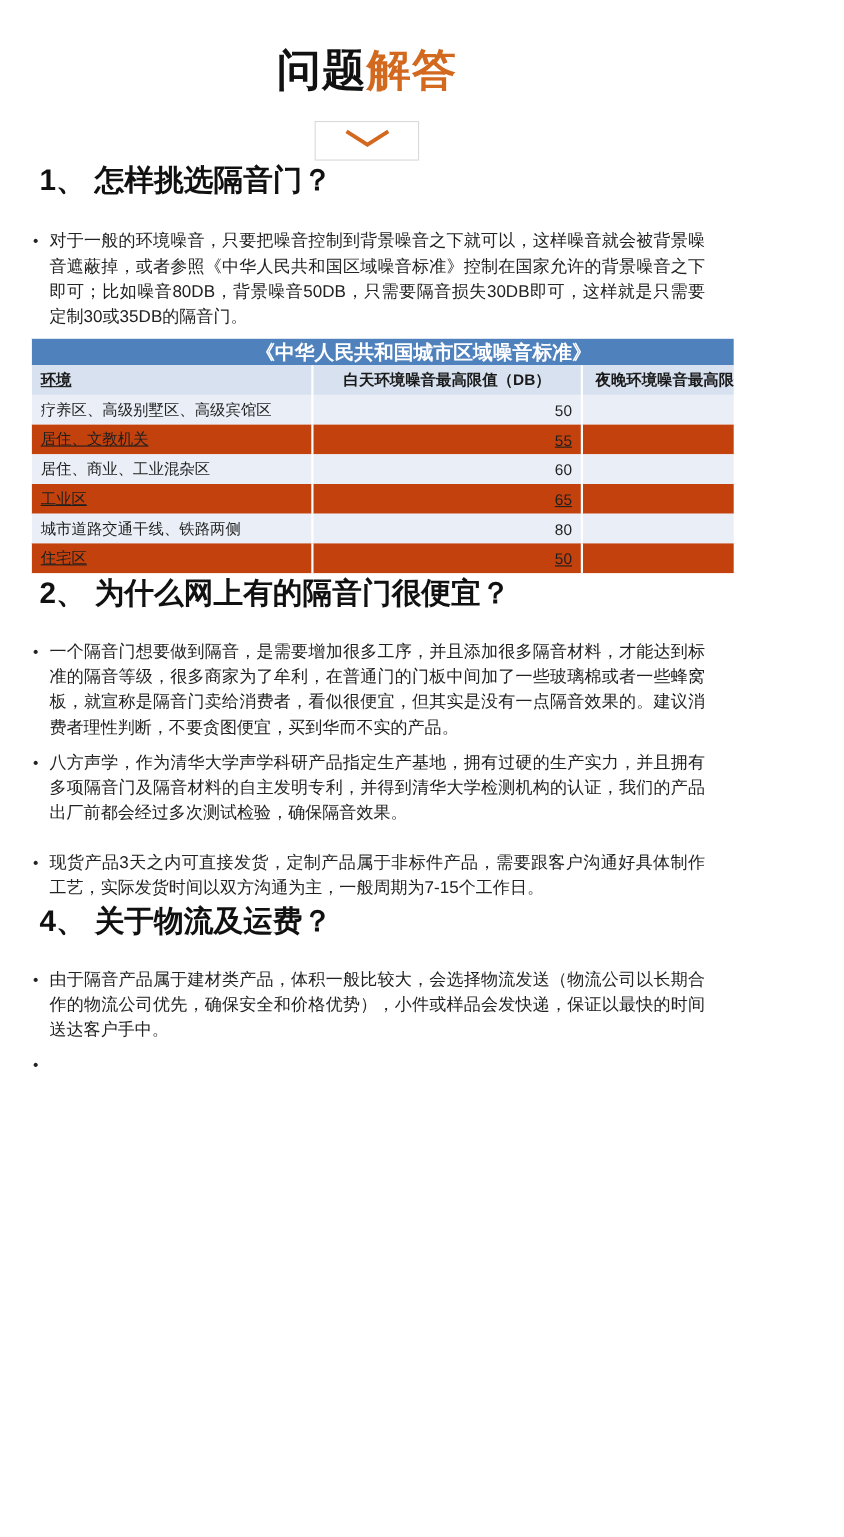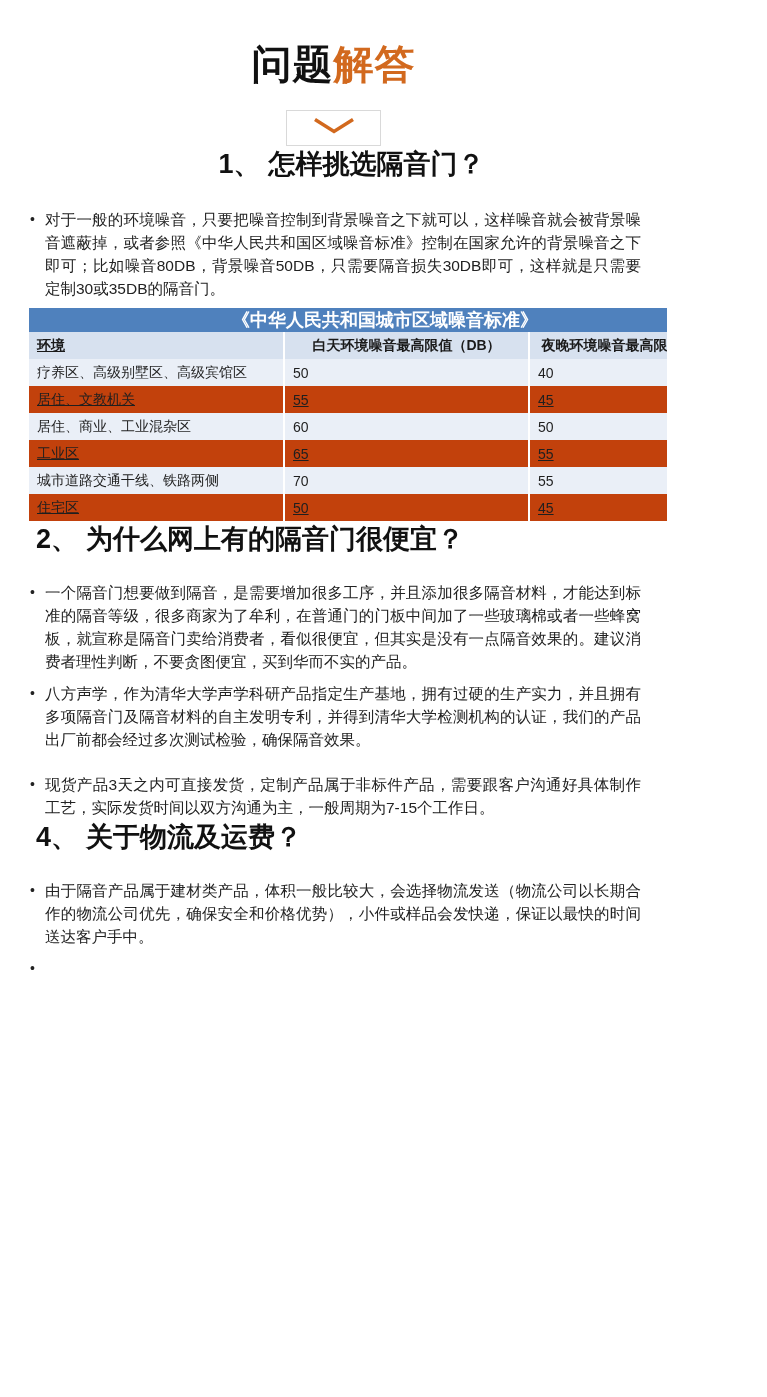--- a/index.html
+++ b/index.html
@@ -41,21 +41,21 @@
     margin: 0 0 0 36px;
     font-size: 27px;
     line-height: 36px;
     color: #111111;
     font-weight: bold;
     white-space: nowrap;
   }
   .q-num  { font-family: "Liberation Sans", "DejaVu Sans", sans-serif; }
   .q-text { font-family: "Liberation Serif", "DejaVu Serif", serif; margin-left: 8px; }
 
-  .m-sec1 { margin-top: 88px; text-align: center; }
+  .m-sec1 { margin-top: 88px; }
   .m-sec2 { margin-top: 44px; }
   .m-sec3 { margin-top: 99px; }
   .m-sec4 { margin-top: 86px; }
 
   
   ul.bullets {
     list-style: none;
     margin: 26px 26px 0 30px;
     padding: 0;
   }
@@ -105,21 +105,21 @@
   table.noise tr.head-row td {
     background: #d7e1ef;
     font-weight: bold;
     color: #1a1a1a;
   }
   table.noise tr.head-row td:first-child { text-align: left; text-decoration: underline; }
   table.noise tr.head-row td:not(:first-child) { text-align: center; }
   table.noise tr.r-light td { background: #eaeff7; }
   table.noise tr.r-dark  td { background: #c2410c; text-decoration: underline; }
   table.noise td.env { text-align: left; color: #1f1f1f; }
-  table.noise td.num { text-align: left; color: #1f1f1f; }
+  table.noise td.num { text-align: right; color: #1f1f1f; }
 </style>
 </head>
 <body>
 
 <div class="page">
 
   <div class="main-title">
     <span class="title-black">问题</span><span class="title-orange">解答</span>
   </div>
 
@@ -172,21 +172,21 @@
         <td class="num">60</td>
         <td class="num">50</td>
       </tr>
       <tr class="r-dark">
         <td class="env">工业区</td>
         <td class="num">65</td>
         <td class="num">55</td>
       </tr>
       <tr class="r-light">
         <td class="env">城市道路交通干线、铁路两侧</td>
-        <td class="num">70</td>
+        <td class="num">80</td>
         <td class="num">55</td>
       </tr>
       <tr class="r-dark">
         <td class="env">住宅区</td>
         <td class="num">50</td>
         <td class="num">45</td>
       </tr>
     </tbody>
       </table>
   </section>

